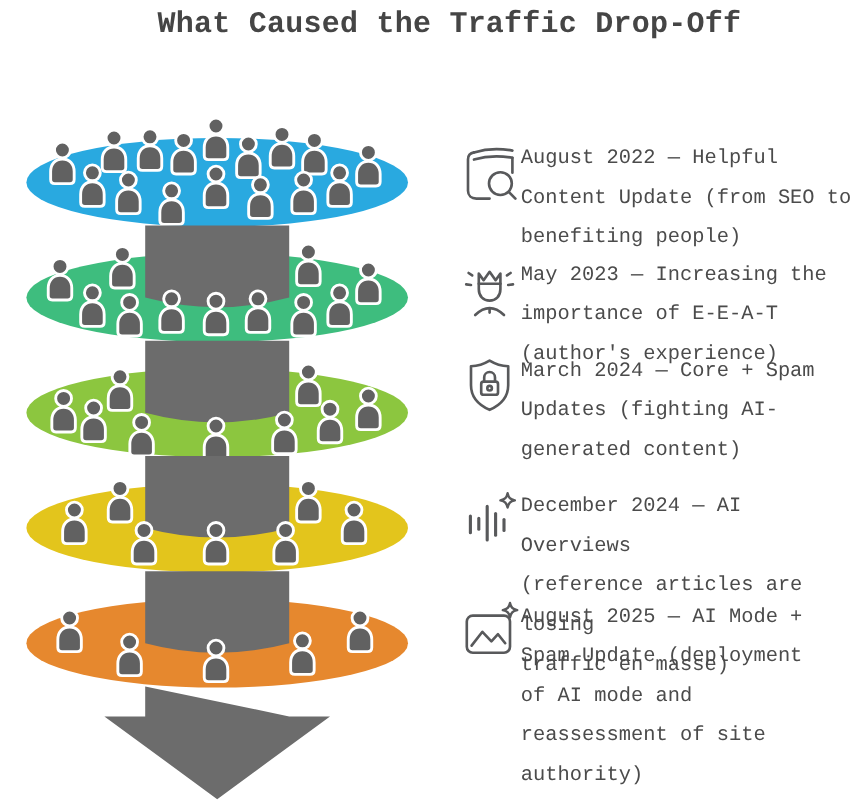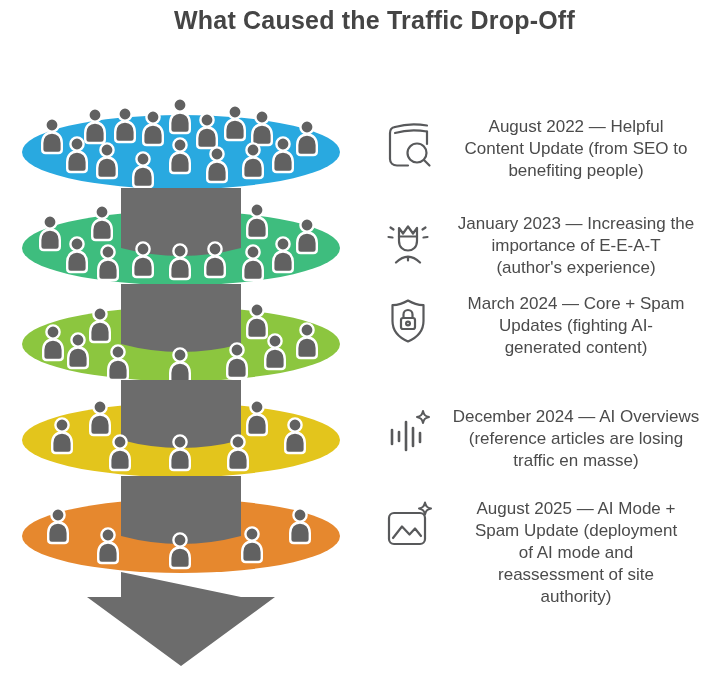--- a/index.html
+++ b/index.html
@@ -1,38 +1,38 @@
 <!DOCTYPE html>
 <html><head>
 <meta charset="utf-8">
 <style>
   html,body{margin:0;padding:0;background:#fff;}
   .canvas{
     position:relative;width:721px;height:676px;background:#fff;overflow:hidden;
-    font-family:Liberation Sans, sans-serif;
+    font-family:Liberation Mono, monospace;
   }
   .title{
     position:absolute;top:6px;left:0;right:0;padding-left:28px;
     text-align:center;font-size:25px;font-weight:700;letter-spacing:.2px;
     color:var(--title-color,#454545);
   }
   #funnel-svg{position:absolute;left:0;top:0;}
   .timeline{position:absolute;left:370px;top:0;width:348px;height:676px;}
   .tl-row{position:absolute;left:0;width:348px;padding-left:12px;box-sizing:border-box;
           display:flex;align-items:flex-start;}
   .tl-row.r1{top:108px}
   .tl-row.r2{top:205px}
   .tl-row.r3{top:285px}
   .tl-row.r4{top:398px}
   .tl-row.r5{top:490px}
   .tl-icon{flex:0 0 52px;margin-top:10px;color:var(--icon-stroke,#58595b);}
   .tl-icon svg{display:block;}
   .tl-text{
-    flex:1;margin-top:8px;text-align:center;white-space:pre-line;
-    font-size:17px;line-height:22px;color:var(--text-color,#4b4b4b);
+    flex:1;margin-top:8px;text-align:left;white-space:pre-line;
+    font-size:17px;line-height:33px;color:var(--text-color,#4b4b4b);
   }
   .ic{fill:none;stroke:currentColor;stroke-width:2.2;stroke-linecap:round;stroke-linejoin:round;}
   .ic-fill{fill:#fff;stroke:currentColor;stroke-width:2;stroke-linejoin:round;}
 </style>
 </head>
 <body>
 
 <div class="canvas" style="--title-color: #454545; --text-color: #4b4b4b; --icon-stroke: #58595b;">
 
   <div class="title">What Caused the Traffic Drop-Off</div>
@@ -128,21 +128,21 @@
           <path class="ic" d="M17,13 L21,18.5 L26,11.5 L31,18.5 L35,13 L35,26 C35,32 31,35.5 26,35.5 C21,35.5 17,32 17,26 Z"></path>
           <path class="ic" d="M17,21.5 L35,21.5"></path>
           <path class="ic" d="M14,47.5 Q26,36 38,47.5"></path>
           <path class="ic" d="M26,42 L26,45.5"></path>
           <path class="ic" d="M11.5,14.5 L8.5,12.5"></path>
           <path class="ic" d="M10.5,22.5 L6.5,22"></path>
           <path class="ic" d="M40.5,14.5 L43.5,12.5"></path>
           <path class="ic" d="M41.5,22.5 L45.5,22"></path>
         </svg>
       </span>
-      <div class="tl-text">January 2023 — Increasing the
+      <div class="tl-text">May 2023 — Increasing the
 importance of E-E-A-T
 (author's experience)</div>
     </div>
 
     <div class="tl-row r3">
       <span class="tl-icon">
         <svg width="52" height="52" viewBox="0 0 52 52">
           <path class="ic" d="M26,5.5 C31,8.5 37,10 41.5,10.2 L41.5,26 C41.5,37.5 34,43 26,46.5 C18,43 10.5,37.5 10.5,26 L10.5,10.2 C15,10 21,8.5 26,5.5 Z"></path>
           <path class="ic" d="M21.5,23 L21.5,19.5 A4.5,4.5 0 0 1 30.5,19.5 L30.5,23"></path>
           <rect class="ic" x="19" y="23" width="14" height="11" rx="2"></rect>

